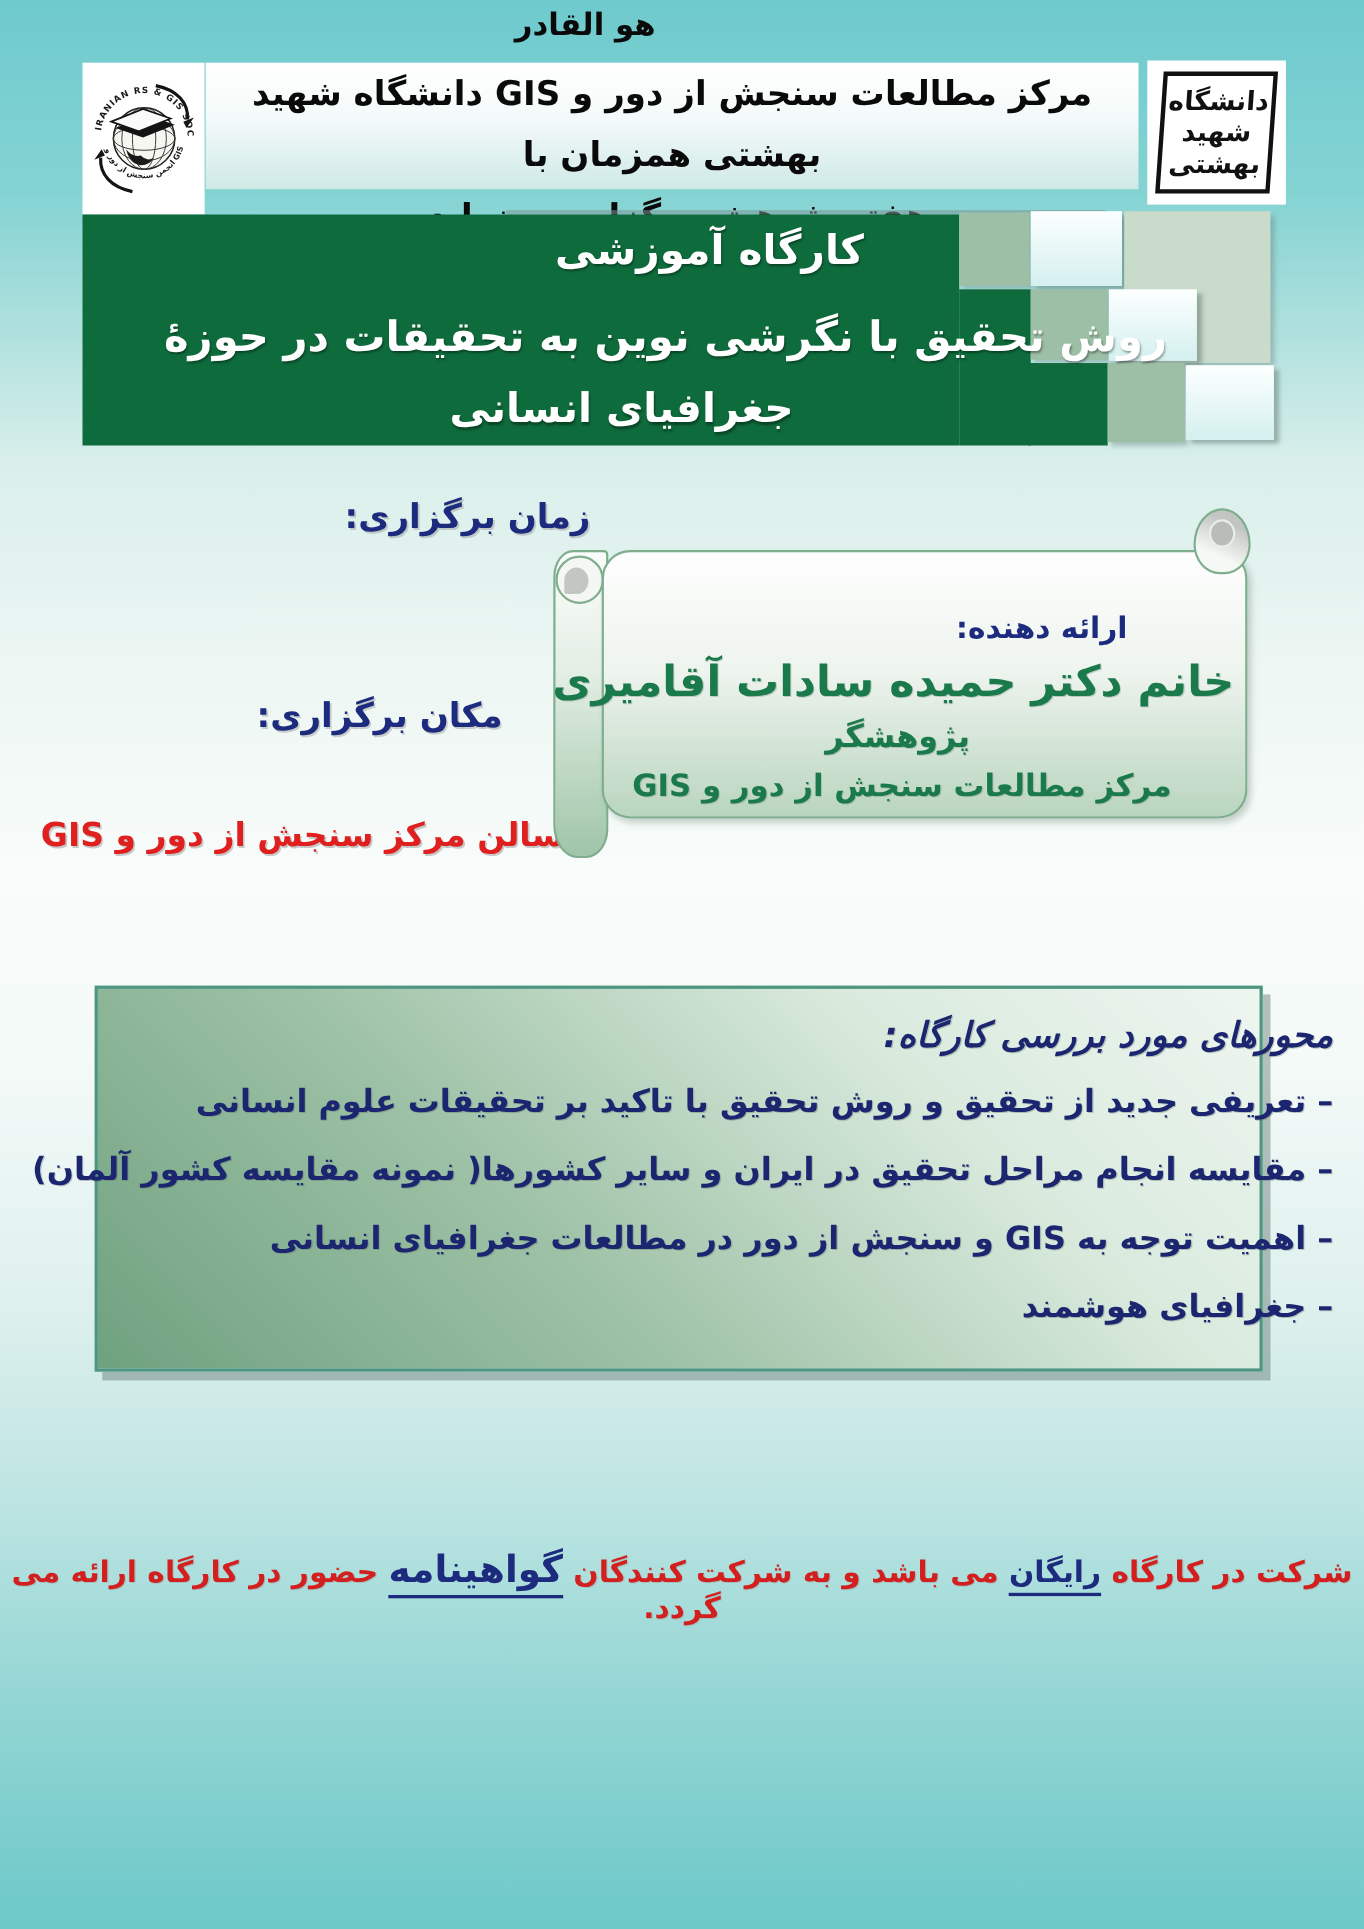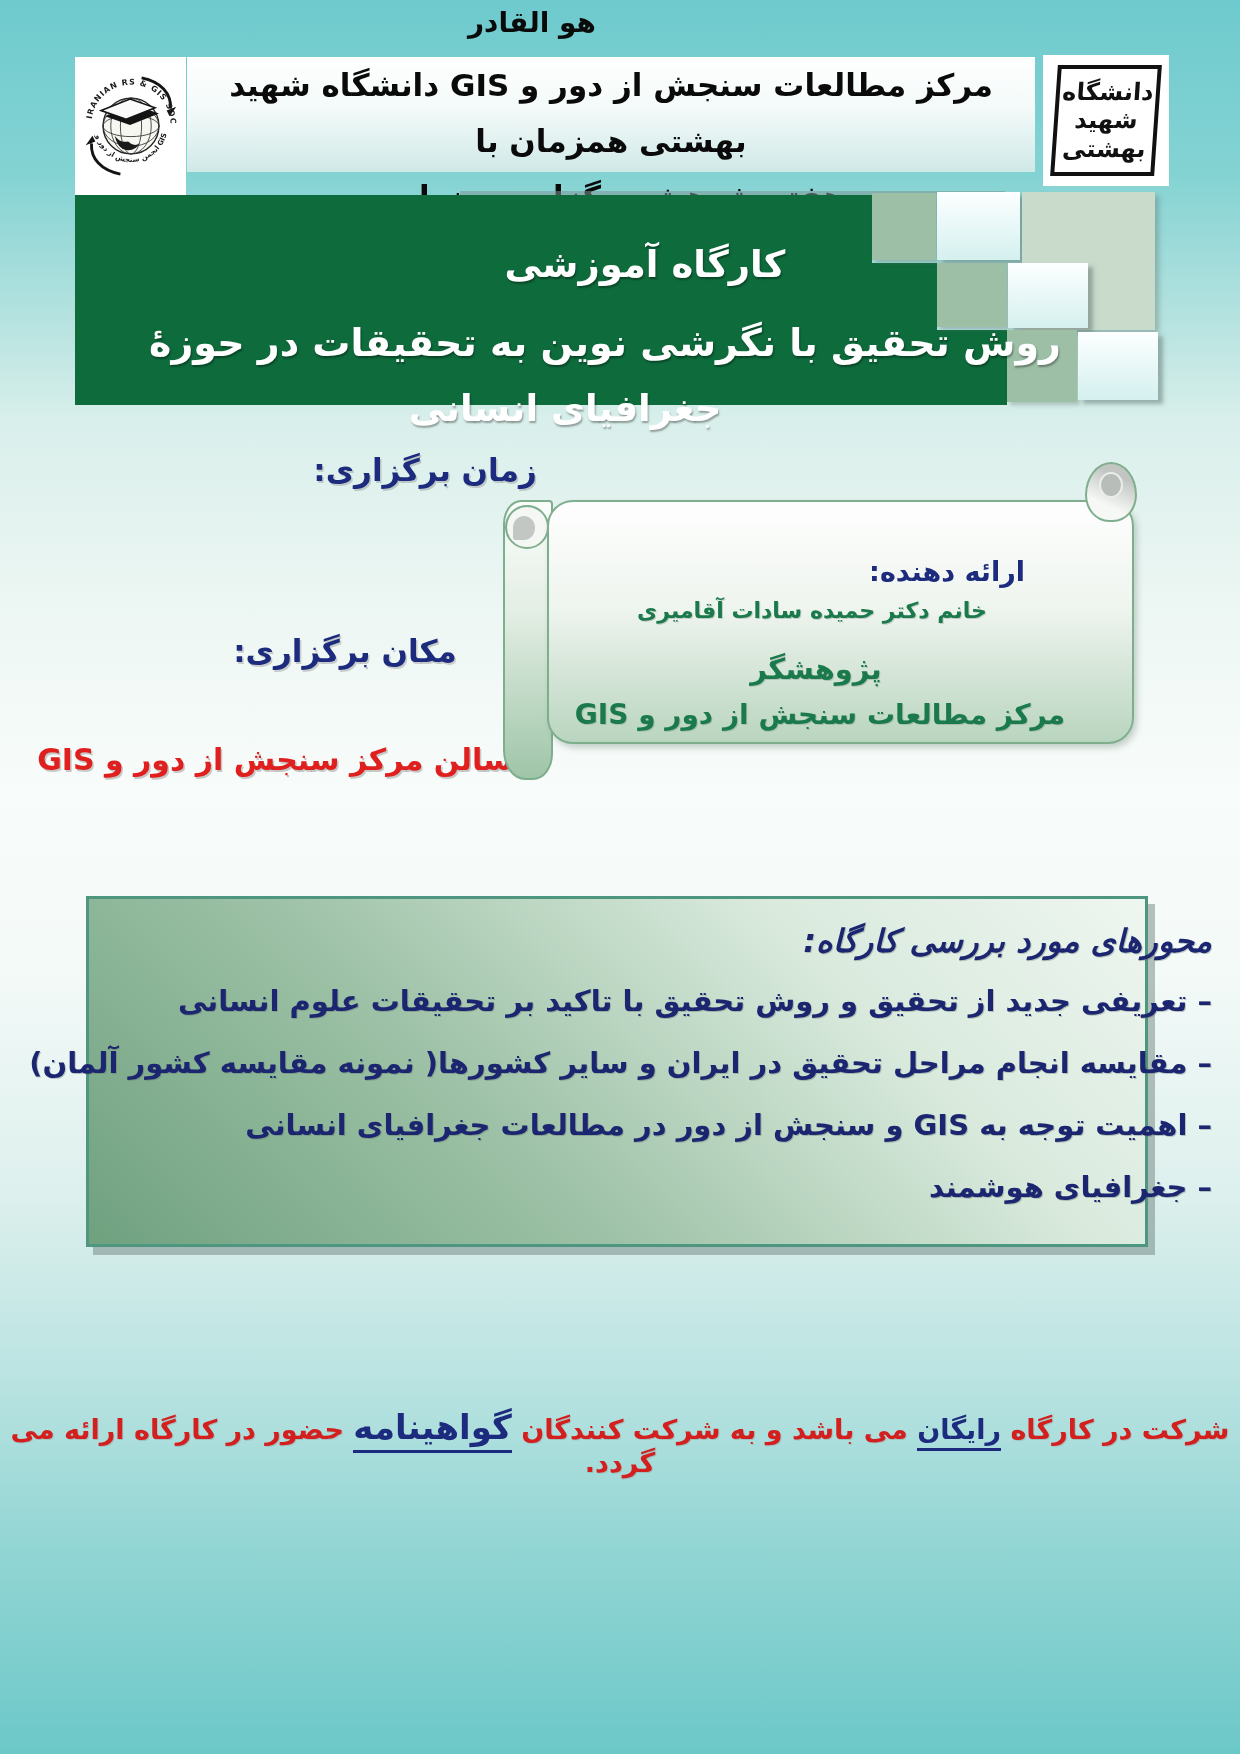--- a/index.html
+++ b/index.html
@@ -38,21 +38,21 @@
 
   
   .banner-main{left:75px;top:195px;width:797px;height:210px;background:#0e6b3c;}
   .banner-step-a{left:872px;top:263px;width:65px;height:142px;background:#0e6b3c;}
   .banner-step-b{left:935px;top:330px;width:72px;height:75px;background:#0e6b3c;}
   .top-strip{left:460px;top:191px;width:545px;height:4px;background:rgba(125,150,150,.55);}
   .sq{position:absolute;}
   .sq.sage{background:#9cbfa5;box-shadow:3px 3px 4px rgba(95,115,110,.35);}
   .sq.light{background:linear-gradient(180deg,#fdffff 0%,#d4f0ef 100%);box-shadow:5px 4px 4px rgba(95,115,110,.5);}
   .sq.bigsage{background:#c9dbcb;box-shadow:4px 4px 5px rgba(95,115,110,.4);}
-  .banner-line{color:#ffffff;font-weight:bold;text-shadow:1px 2px 2px rgba(0,0,0,.35);margin-top:37px;}
+  .banner-line{color:#ffffff;font-weight:bold;text-shadow:1px 2px 2px rgba(0,0,0,.35);}
 
   
   .sched{font-weight:bold;font-size:31px;}
 
   
   .scroll-roll{
     left:503px;top:500px;width:46px;height:276px;
     background:linear-gradient(180deg,#fbfdfb 0%,#e3eee4 40%,#9fc5a8 100%);
     border:2px solid #7fae8e;border-radius:18px 4px 20px 22px / 24px 4px 26px 30px;
   }
@@ -168,21 +168,21 @@
   <div class="abs ctr sched red" dir="rtl" style="left:275px;top:742px;font-size:30px;">سالن مرکز سنجش از دور و GIS</div>
 
   <div class="abs scroll-roll"></div>
   <div class="abs scroll-roll-curl"></div>
   <div class="abs scroll-roll-curl-inner"></div>
   <div class="abs scroll-body"></div>
   <div class="abs scroll-top-curl"></div>
   <div class="abs scroll-top-curl-inner"></div>
 
   <div class="abs b navy presenter-label" dir="rtl" style="left:1025px;top:556px;z-index:5;">ارائه دهنده:</div>
-  <div class="abs ctr presenter-green" dir="rtl" style="left:812px;top:598px;font-size:22px;z-index:5;">خانم دکتر حمیده سادات آقامیری</div>
+  <div class="abs ctr presenter-green" dir="rtl" style="left:812px;top:598px;font-size:39px;z-index:5;">خانم دکتر حمیده سادات آقامیری</div>
   <div class="abs ctr presenter-green" dir="rtl" style="left:816px;top:652px;font-size:29px;z-index:5;">پژوهشگر</div>
   <div class="abs ctr presenter-green" dir="rtl" style="left:820px;top:698px;font-size:28px;z-index:5;">مرکز مطالعات سنجش از دور و GIS</div>
 
   <div class="abs topics-box"></div>
   <div class="topic-line" dir="rtl" style="top:922px;font-size:32px;font-style:italic;">محورهای مورد بررسی کارگاه:</div>
   <div class="topic-line" dir="rtl" style="top:984px;font-size:29px;">– تعریفی جدید از تحقیق و روش تحقیق با تاکید بر تحقیقات علوم انسانی</div>
   <div class="topic-line" dir="rtl" style="top:1046px;font-size:29px;">– مقایسه انجام مراحل تحقیق در ایران و سایر کشورها( نمونه مقایسه کشور آلمان)</div>
   <div class="topic-line" dir="rtl" style="top:1108px;font-size:29px;">– اهمیت توجه به GIS و سنجش از دور در مطالعات جغرافیای انسانی</div>
   <div class="topic-line" dir="rtl" style="top:1170px;font-size:29px;">– جغرافیای هوشمند</div>
 

